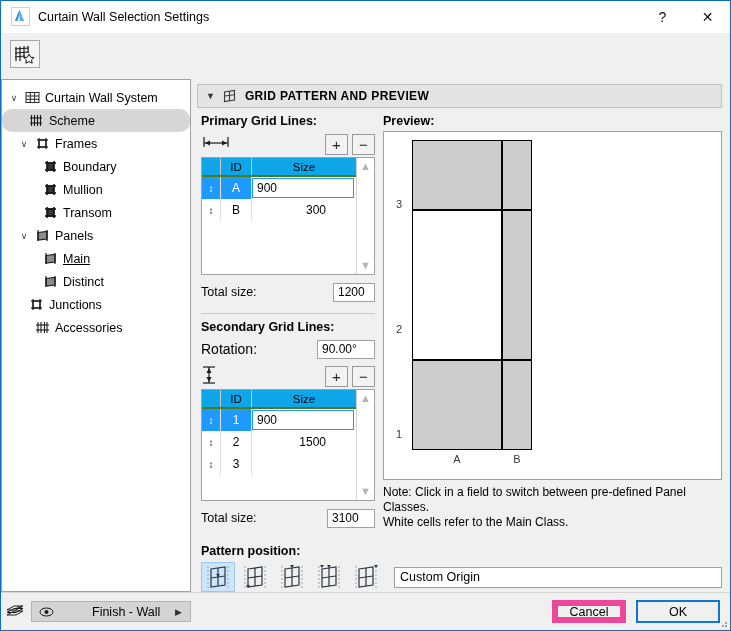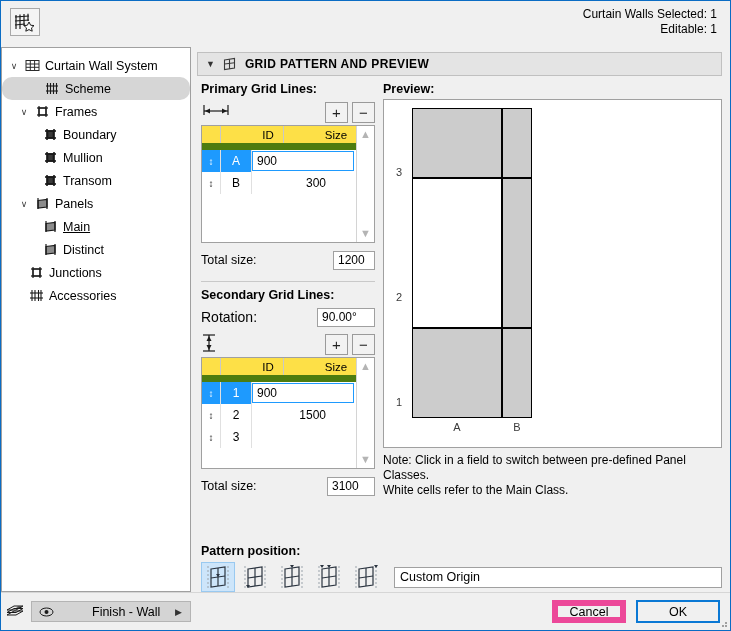--- a/index.html
+++ b/index.html
@@ -69,21 +69,21 @@
   .col-left{width:178px;flex:0 0 178px;padding-left:4px;box-sizing:border-box;}
   .col-right{flex:1 1 auto;padding-left:8px;min-width:0;box-sizing:border-box;}
   .sec-label{font-weight:bold;font-size:12.5px;margin-bottom:3px;}
   .dim-row{height:26px;display:flex;align-items:center;justify-content:space-between;}
   .plusminus{display:flex;gap:4px;}
   .pm-btn{width:21px;height:19px;border:1px solid #9a9a9a;background:#f2f2f2;
     display:flex;align-items:center;justify-content:center;font-size:15px;line-height:1;color:#222;}
   
   .tblwrap{display:flex;border:1px solid #a0a0a0;background:#fff;box-sizing:border-box;}
   .tbl{flex:1 1 auto;min-width:0;}
-  .tbl-head{display:flex;height:17px;border-bottom:7px solid #4d7c0f;background:#fde047;gap:32px;}
+  .tbl-head{display:flex;height:17px;border-bottom:2px solid #4d7c0f;background:#0ea5e9;}
   .th-drag{width:18px;flex:0 0 18px;border-right:1px solid #c8c8c8;}
   .th-id{width:30px;flex:0 0 30px;border-right:1px solid #c8c8c8;display:flex;align-items:center;justify-content:center;font-size:11.5px;}
   .th-size{flex:1 1 auto;display:flex;align-items:center;justify-content:center;font-size:11.5px;}
   .tr{display:flex;height:22px;}
   .td-drag{width:18px;flex:0 0 18px;display:flex;align-items:center;justify-content:center;
     border-right:1px solid #e0e0e0;font-size:10px;color:#111;}
   .td-id{width:30px;flex:0 0 30px;display:flex;align-items:center;justify-content:center;
     border-right:1px solid #e0e0e0;font-size:12px;}
   .td-size{flex:1 1 auto;display:flex;align-items:center;justify-content:flex-end;
     padding-right:30px;font-size:12px;}
@@ -131,61 +131,71 @@
   .btn{height:23px;min-width:74px;border:6px solid #ec4899;background:#f0f0f0;font-size:12.5px;
     display:flex;align-items:center;justify-content:center;margin-left:10px;box-sizing:border-box;}
   .btn.primary{border:2px solid #0a78d4;min-width:84px;}
   .resizer{position:absolute;right:2px;bottom:2px;width:10px;height:10px;}
 </style>
 </head>
 <body>
 
 <div class="window">
 
+  <div class="titlebar">
+    <div class="app-icon">
+      <svg width="15" height="15" viewBox="0 0 15 15">
+        <rect x="0" y="0" width="15" height="15" fill="#ffffff"></rect>
+        <path d="M7.4 2 L12 13 L9.4 13 L7.4 6.5 L5.4 13 L2.8 13 Z" fill="#2f8fd8"></path>
+        <path d="M7.4 2 L12 13 L7.4 13 Z" fill="#5fb3ea"></path>
+      </svg>
+    </div>
+    <div class="title-text">Curtain Wall Selection Settings</div>
+    <div class="title-btns">
+      <div class="tb-btn">?</div>
+      <div class="tb-btn tb-close">✕</div>
+    </div>
+  </div>
 
   <div class="subheader">
     <div class="tool-icon">
       <svg width="22" height="20" viewBox="0 0 22 20">
         <g stroke="#1a1a1a" stroke-width="1.2" fill="none">
           <line x1="2" y1="3" x2="2" y2="17"></line>
             <line x1="6" y1="2.4" x2="6" y2="17"></line>
           <line x1="10" y1="2" x2="10" y2="14"></line>
             <line x1="14" y1="1.8" x2="14" y2="9"></line>
           <line x1="1" y1="5" x2="15" y2="4"></line>
             <line x1="1" y1="9" x2="15" y2="8"></line>
           <line x1="1" y1="13" x2="11" y2="12"></line>
         </g>
         <path d="M15 10 L16.6 13.2 L20 13.6 L17.5 15.9 L18.2 19.2 L15 17.6 L11.8 19.2 L12.5 15.9 L10 13.6 L13.4 13.2 Z" fill="#ffffff" stroke="#1a1a1a" stroke-width="1"></path>
       </svg>
     </div>
-    <div class="sel-info">
-      <div>Curtain Walls Selected: 1</div>
-      <div>Editable: 1</div>
-    </div>
   </div>
 
   <div class="body">
 
     <div class="sidebar">
 
       <div class="tree-item" style="padding-left:4px;">
         <span class="twisty">∨</span>
         <span class="tree-icon">
           <svg width="15" height="13" viewBox="0 0 15 13">
               <rect x="1" y="1.5" width="13" height="10" fill="#fff" stroke="#2b2b2b"></rect>
               <line x1="5.3" y1="1.5" x2="5.3" y2="11.5" stroke="#2b2b2b"></line>
               <line x1="9.6" y1="1.5" x2="9.6" y2="11.5" stroke="#2b2b2b"></line>
               <line x1="1" y1="5" x2="14" y2="5" stroke="#2b2b2b"></line>
               <line x1="1" y1="8.3" x2="14" y2="8.3" stroke="#2b2b2b"></line>
             </svg>
         </span>
         <span class="tree-label">Curtain Wall System</span>
       </div>
 
-      <div class="tree-item selected" style="padding-left:40px;border-radius:10px;">
+      <div class="tree-item selected" style="padding-left:24px;border-radius:10px;">
         <span class="tree-icon">
           <svg width="15" height="13" viewBox="0 0 15 13">
               <g stroke="#1a1a1a" stroke-width="1.1">
                 <line x1="2.5" y1="1" x2="2.5" y2="12"></line>
                 <line x1="5.5" y1="1" x2="5.5" y2="12"></line>
                 <line x1="8.5" y1="1" x2="8.5" y2="12"></line>
                 <line x1="11.5" y1="1" x2="11.5" y2="12"></line>
                 <line x1="1" y1="4" x2="13" y2="4"></line>
                 <line x1="1" y1="9" x2="13" y2="9"></line>
               </g>
@@ -297,21 +307,21 @@
                 <line x1="4" y1="1" x2="4" y2="12"></line>
                 <line x1="11" y1="1" x2="11" y2="12"></line>
                 <line x1="2" y1="3" x2="13" y2="3"></line>
                 <line x1="2" y1="10" x2="13" y2="10"></line>
               </g>
             </svg>
         </span>
         <span class="tree-label">Junctions</span>
       </div>
 
-      <div class="tree-item" style="padding-left:24px;">
+      <div class="tree-item" style="padding-left:24px;margin-left:6px;">
         <span class="tree-icon">
           <svg width="15" height="13" viewBox="0 0 15 13">
               <g stroke="#1a1a1a" stroke-width="1.1" fill="none">
                 <line x1="3" y1="1" x2="3" y2="12"></line>
                 <line x1="6" y1="1" x2="6" y2="12"></line>
                 <line x1="9.5" y1="1" x2="9.5" y2="12"></line>
                 <line x1="12" y1="1" x2="12" y2="12"></line>
                 <line x1="1" y1="4" x2="14" y2="4"></line>
                 <line x1="1" y1="9" x2="14" y2="9"></line>
               </g>

